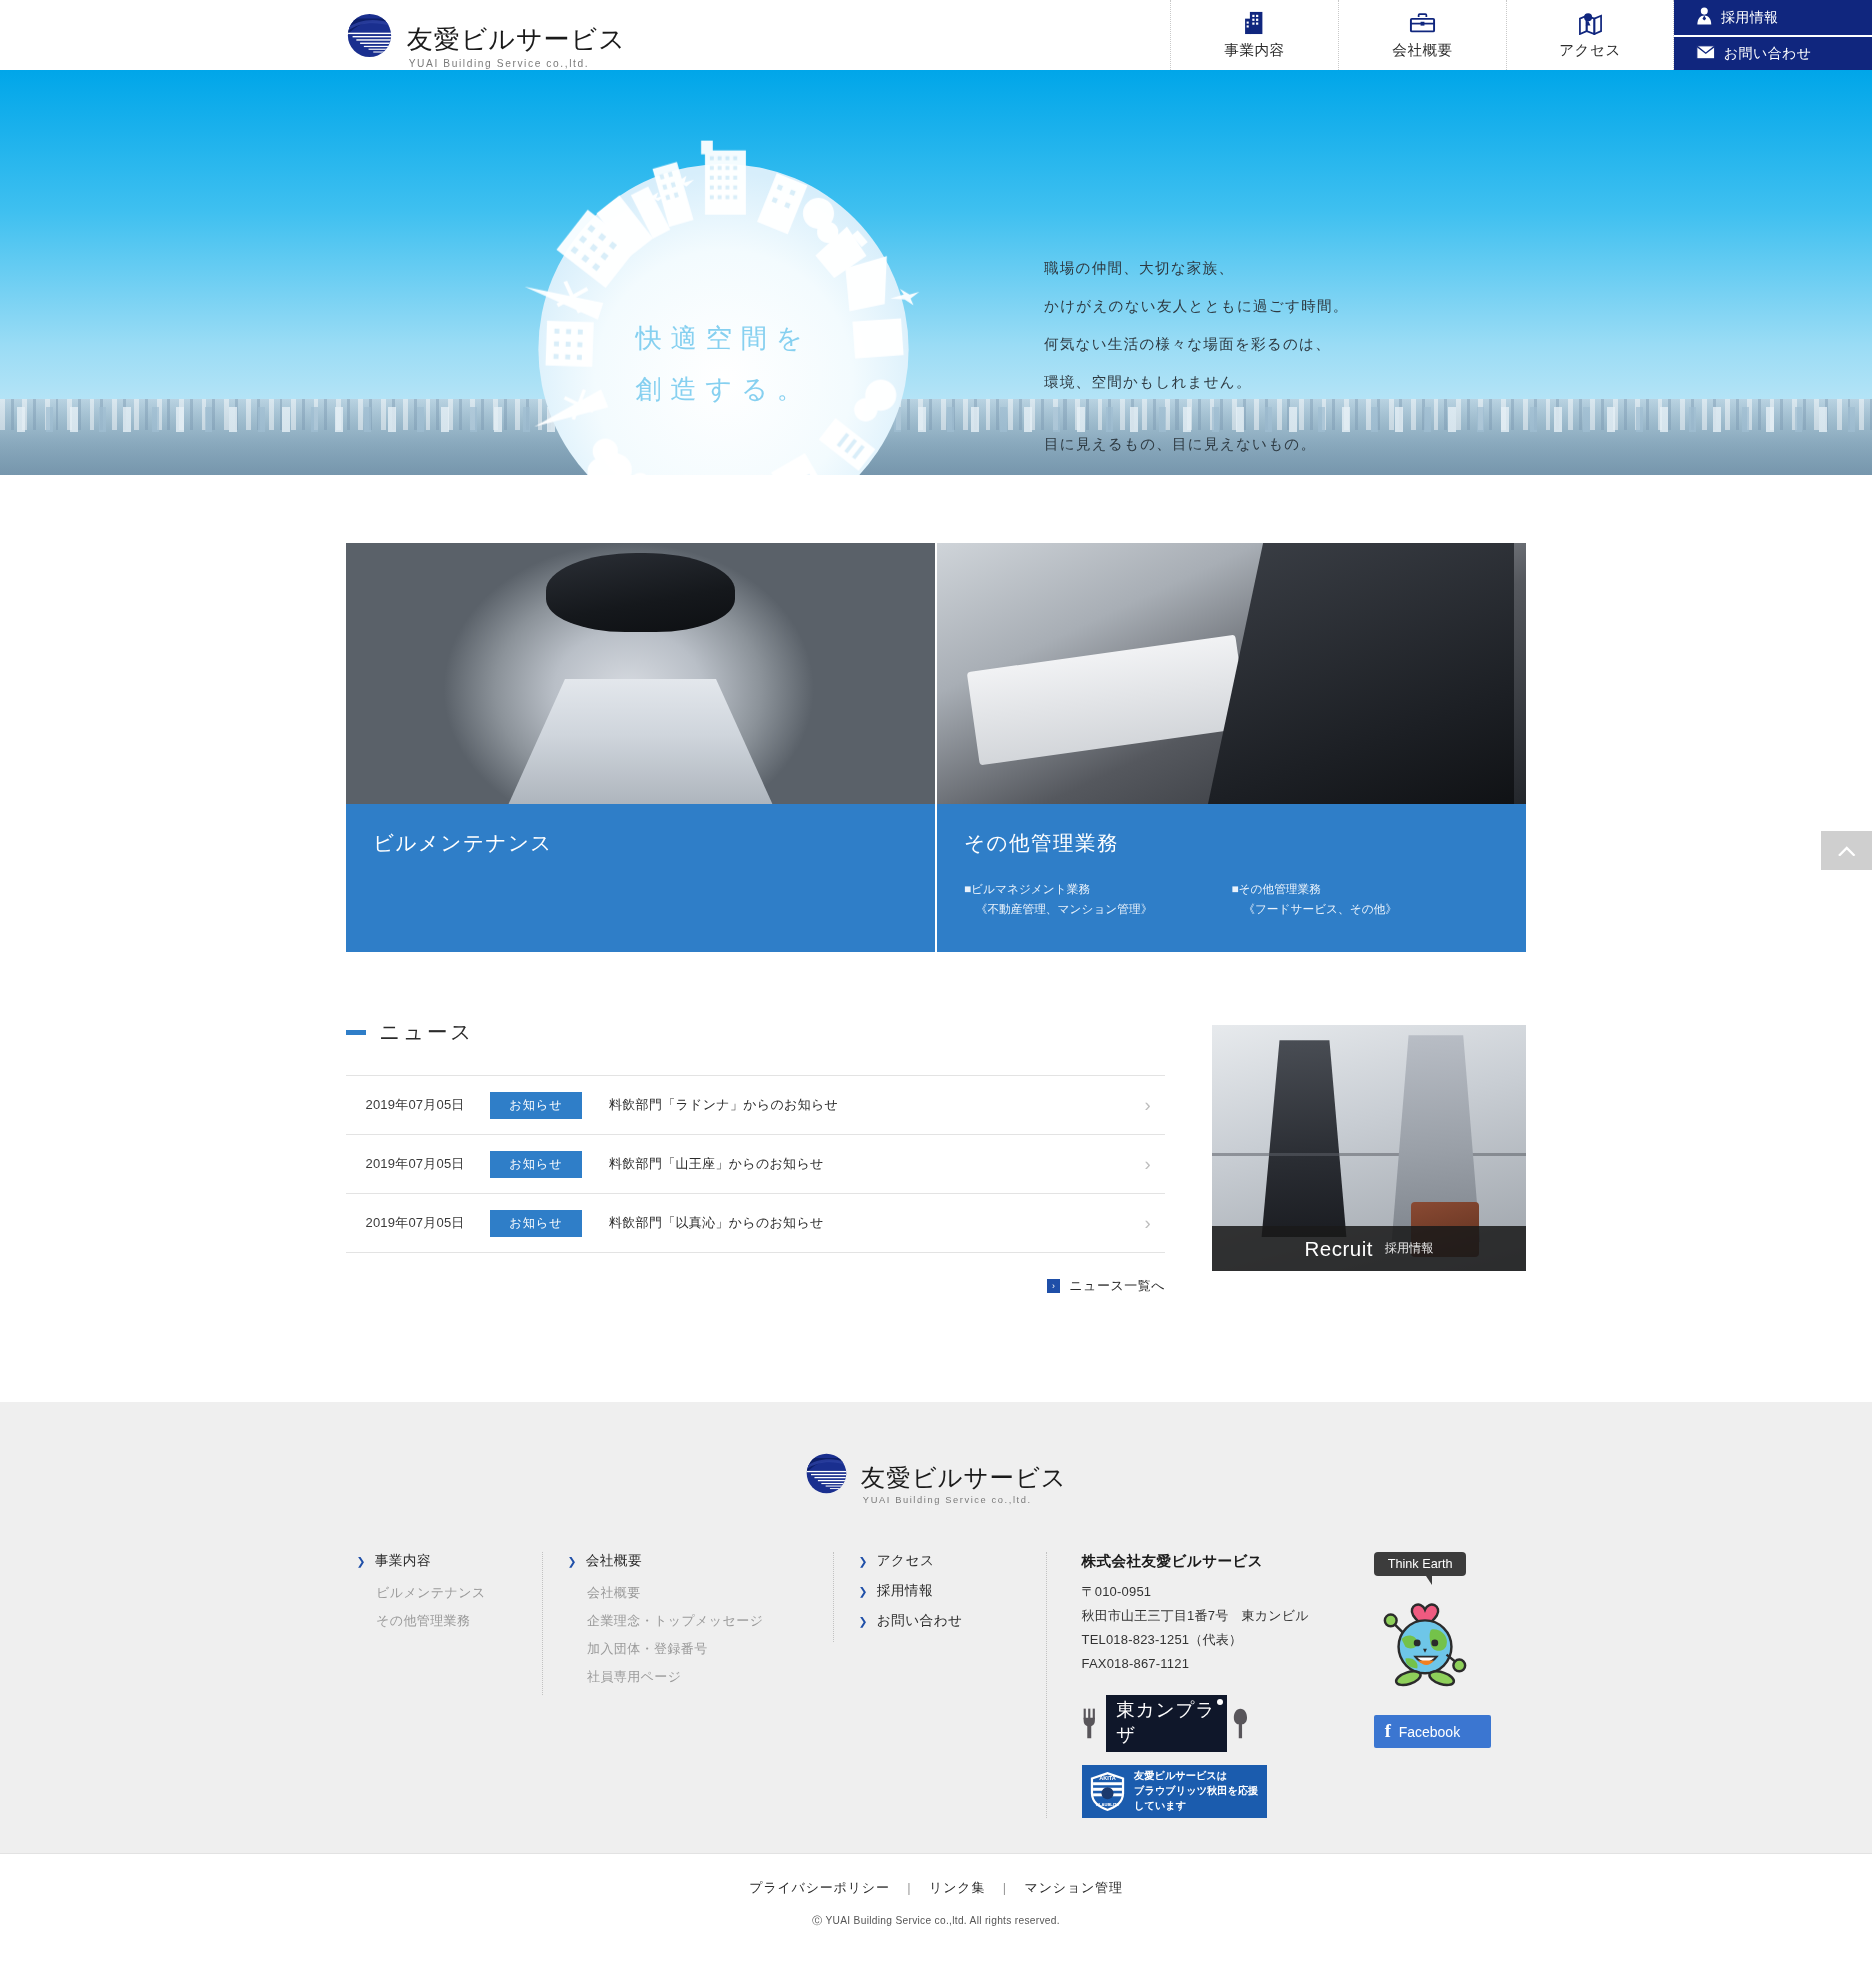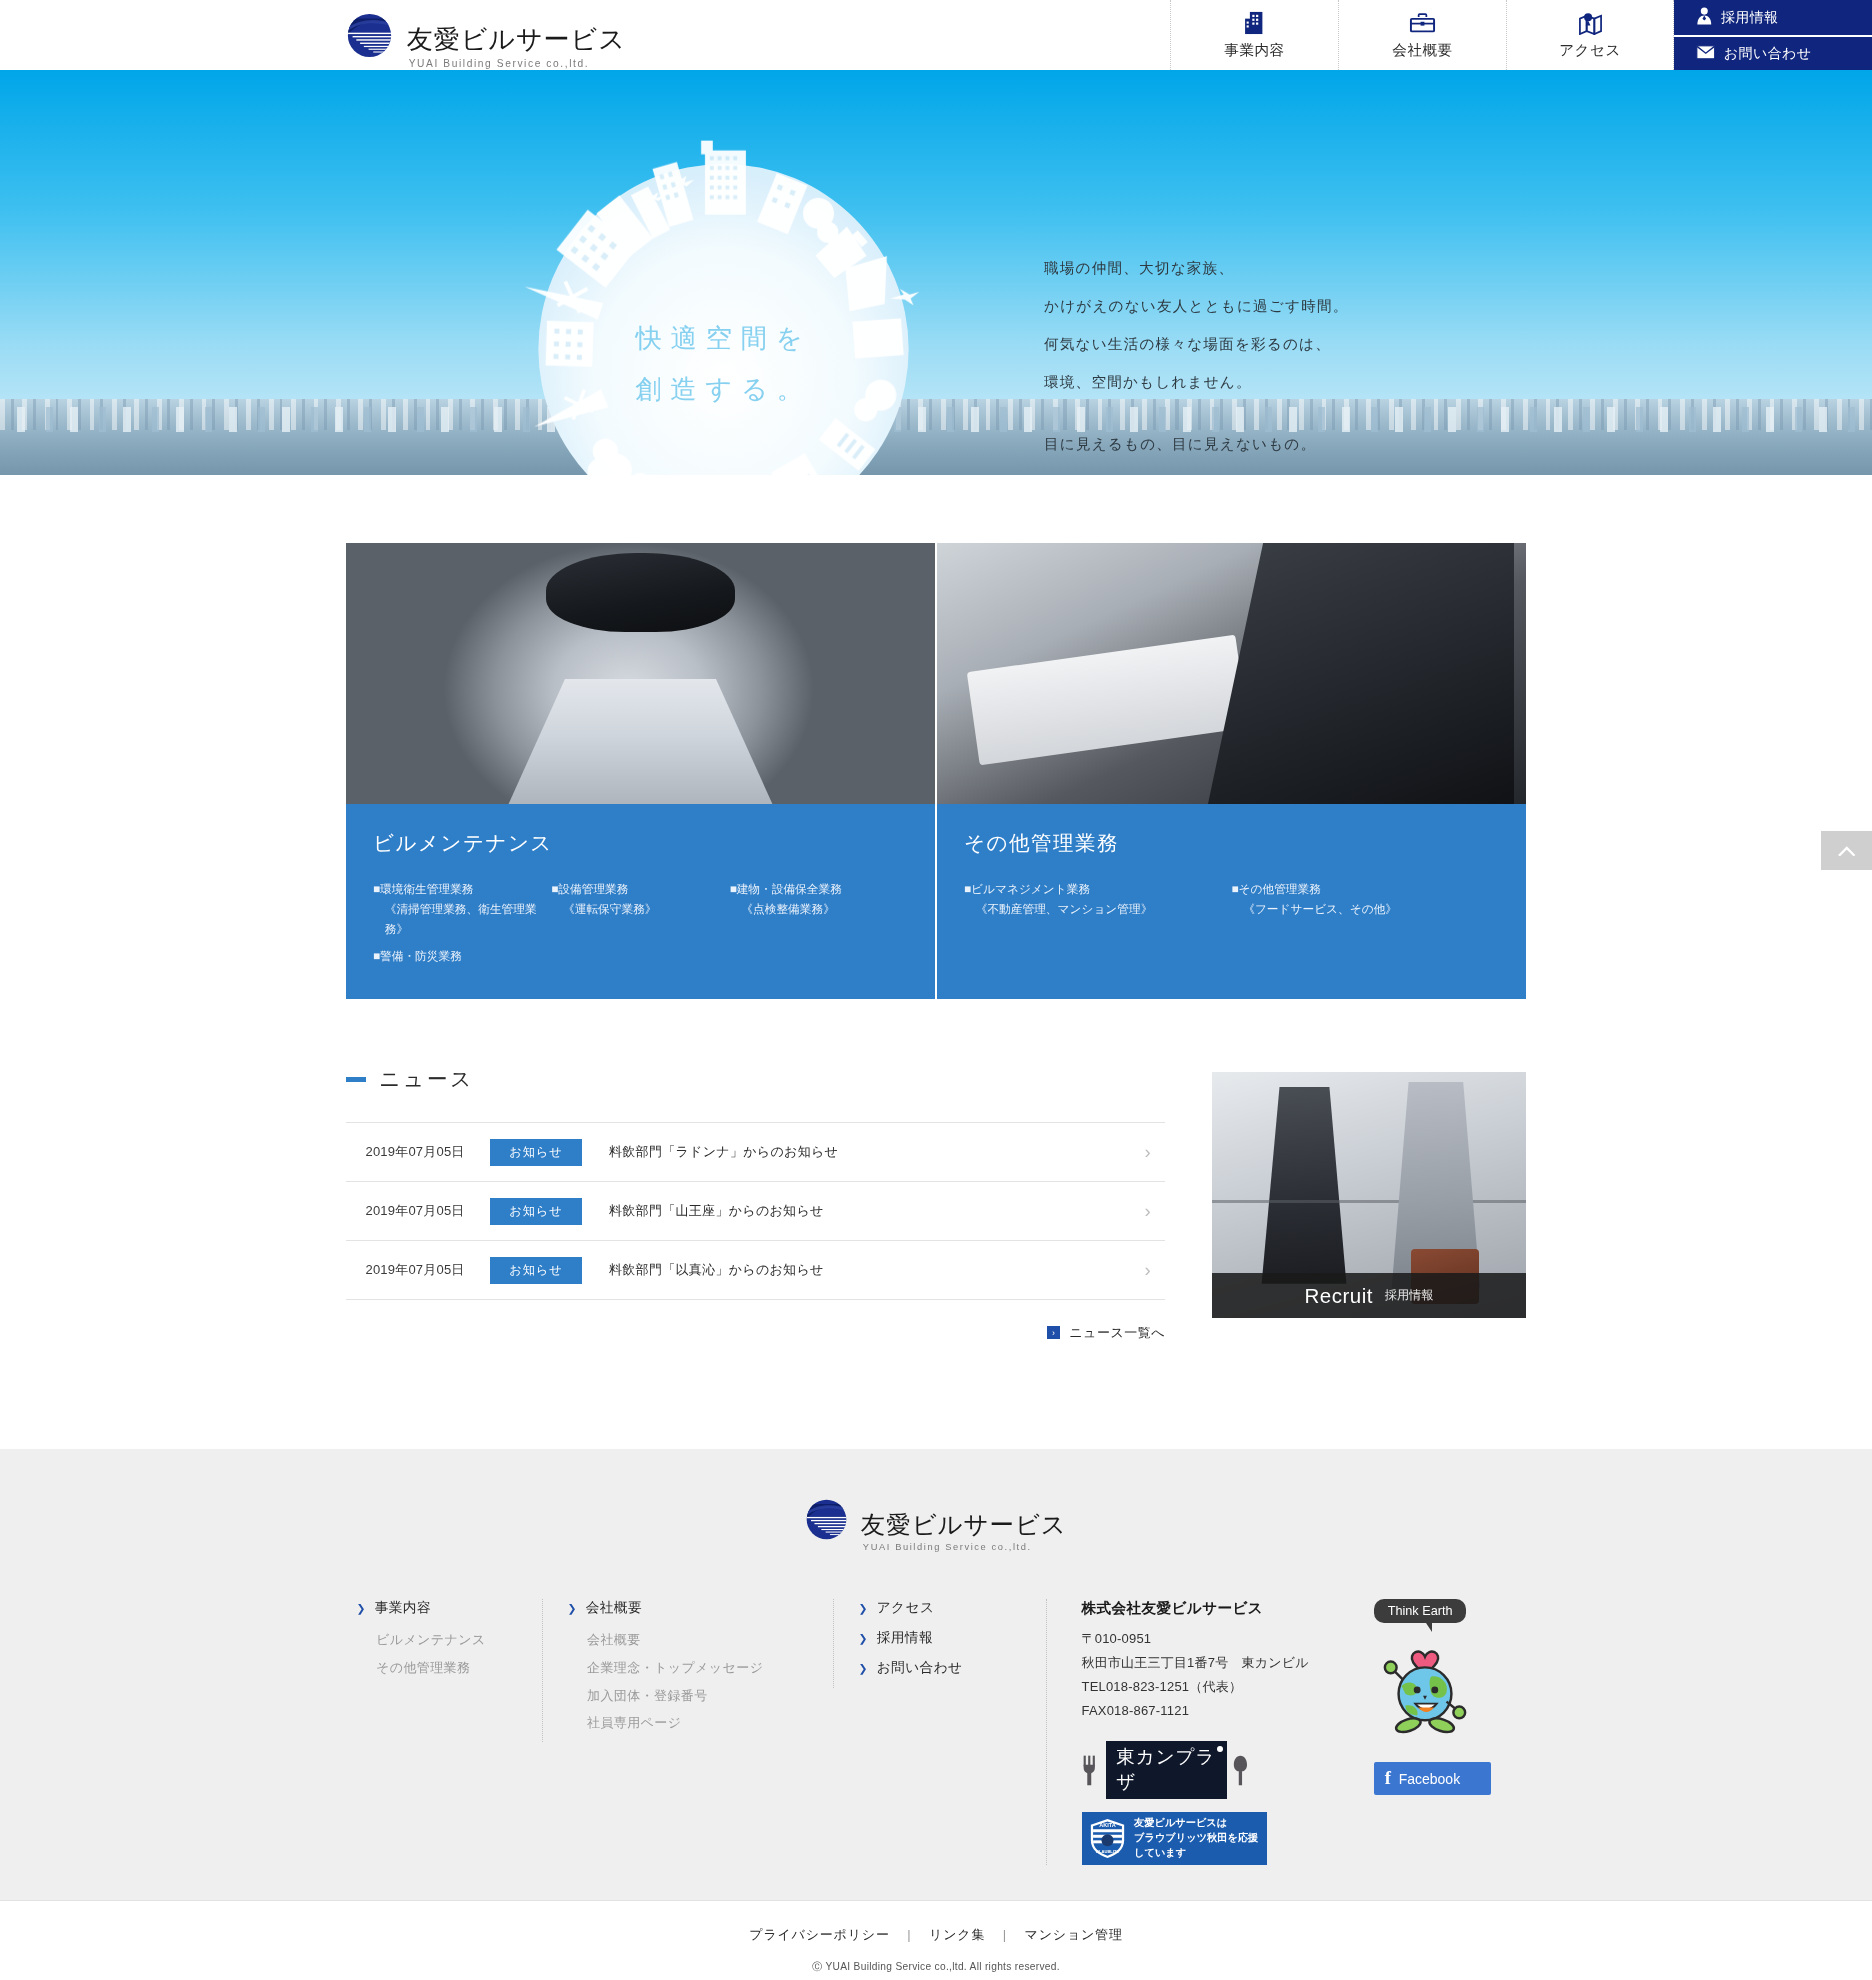--- a/index.html
+++ b/index.html
@@ -398,21 +398,21 @@
     padding: 0 7.8px;
   }
   .blz-crest {
     width: 37px; height: 41px; flex: 0 0 auto;
   }
   .blz-text { color: #fff; font-size: 10.2px; line-height: 1.45; font-weight: bold; }
 
   .think-earth {
     background: #3c3c3c; color: #fff; font-size: 12.7px;
     padding: 4.9px 13.7px; display: inline-block; position: relative;
-    border-radius: 10px;
+    border-radius: 4px;
   }
   .think-earth::after {
     content:""; position:absolute; left: 56%; bottom: -8.8px;
     border-left: 6.8px solid transparent; border-right: 0 solid transparent;
     border-top: 9.8px solid #3c3c3c;
   }
   .earth-char { margin: 13.7px 0 0 3.9px; width: 94px; height: 98px; }
   .fb-btn {
     margin-top: 23.4px;
     width: 117px; height: 33px; background: #3b76d1;
@@ -721,37 +721,20 @@
     <p class="gap">目に見えるもの、目に見えないもの。</p>
 
   </div>
 </section>
 
 <section class="services">
   <a class="svc">
     <div class="svc-photo svc-photo-1"></div>
     <div class="svc-body">
       <div class="svc-title">ビルメンテナンス</div>
-      <div class="svc-list">
-        <div class="col">
-          <span>■環境衛生管理業務</span>
-          <span class="svc-sub">《清掃管理業務、衛生管理業務》</span>
-        </div>
-        <div class="col">
-          <span>■設備管理業務</span>
-          <span class="svc-sub">《運転保守業務》</span>
-        </div>
-        <div class="col">
-          <span>■建物・設備保全業務</span>
-          <span class="svc-sub">《点検整備業務》</span>
-        </div>
-        <div class="col full">
-          <span>■警備・防災業務</span>
-        </div>
-      </div>
     </div>
   </a>
 
   <a class="svc">
     <div class="svc-photo svc-photo-2"></div>
     <div class="svc-body">
       <div class="svc-title">その他管理業務</div>
       <div class="svc-list two">
         <div class="col">
           <span>■ビルマネジメント業務</span>

